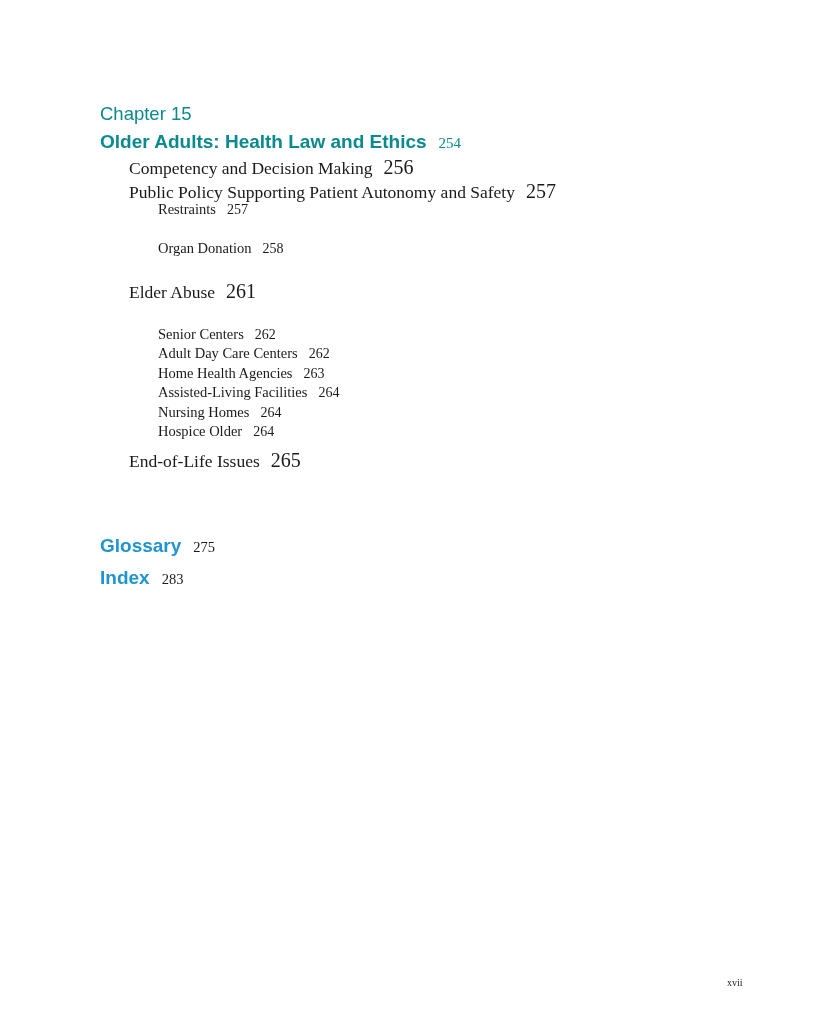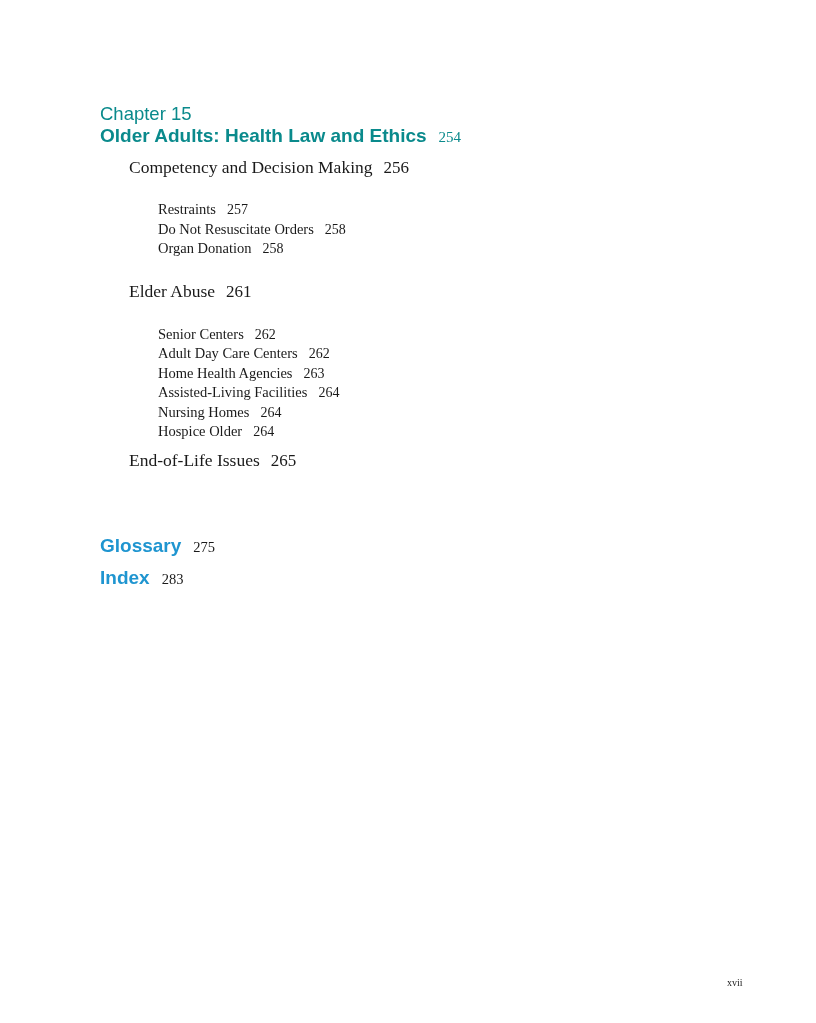--- a/index.html
+++ b/index.html
@@ -30,21 +30,21 @@
       white-space: nowrap;
     }
     .chapter-title {
       position: absolute;
       left: 100px;
       top: 114px;
       font-family: "Liberation Sans", sans-serif;
       font-size: 19px;
       font-weight: bold;
       color: #0a8a8c;
-      line-height: 20px;
+      line-height: 32px;
       white-space: nowrap;
     }
     .chapter-title .pg {
       font-family: "Liberation Serif", serif;
       font-weight: normal;
       font-size: 15px;
       color: #0a8a8c;
       margin-left: 12px;
     }
     .entry {
@@ -59,21 +59,21 @@
       line-height: 22px;
     }
     .lvl2 {
       left: 158px;
       font-size: 14.5px;
       line-height: 19px;
     }
     .entry .pg {
       margin-left: 11px;
     }
-    .lvl1 .pg { font-size: 17px; }
+    .lvl1 .pg { font-size: 20px; }
     .lvl2 .pg { font-size: 14px; }
     .back {
       position: absolute;
       left: 100px;
       font-family: "Liberation Sans", sans-serif;
       font-size: 19px;
       font-weight: bold;
       color: #1f95d0;
       line-height: 24px;
       white-space: nowrap;
@@ -101,25 +101,25 @@
 <div class="page">
 
   <div class="chapter-label">Chapter 15</div>
   <div class="chapter-title">
     <span>Older Adults: Health Law and Ethics</span><span class="pg">254</span>
   </div>
 
   <div class="entry lvl1" style="top:144px">
     <span>Competency and Decision Making</span><span class="pg">256</span>
   </div>
+  <div class="entry lvl1" style="top:168px">
+    <span>Public Policy Supporting Patient Autonomy and Safety</span><span class="pg">257</span>
+  </div>
   <div class="entry lvl2" style="top:188px">
     <span>Restraints</span><span class="pg">257</span>
-  </div>
-  <div class="entry lvl2" style="top:208px">
-    <span>Do Not Resuscitate Orders</span><span class="pg">258</span>
   </div>
   <div class="entry lvl2" style="top:227px">
     <span>Organ Donation</span><span class="pg">258</span>
   </div>
   <div class="entry lvl1" style="top:268px">
     <span>Elder Abuse</span><span class="pg">261</span>
   </div>
   <div class="entry lvl2" style="top:313px">
     <span>Senior Centers</span><span class="pg">262</span>
   </div>

